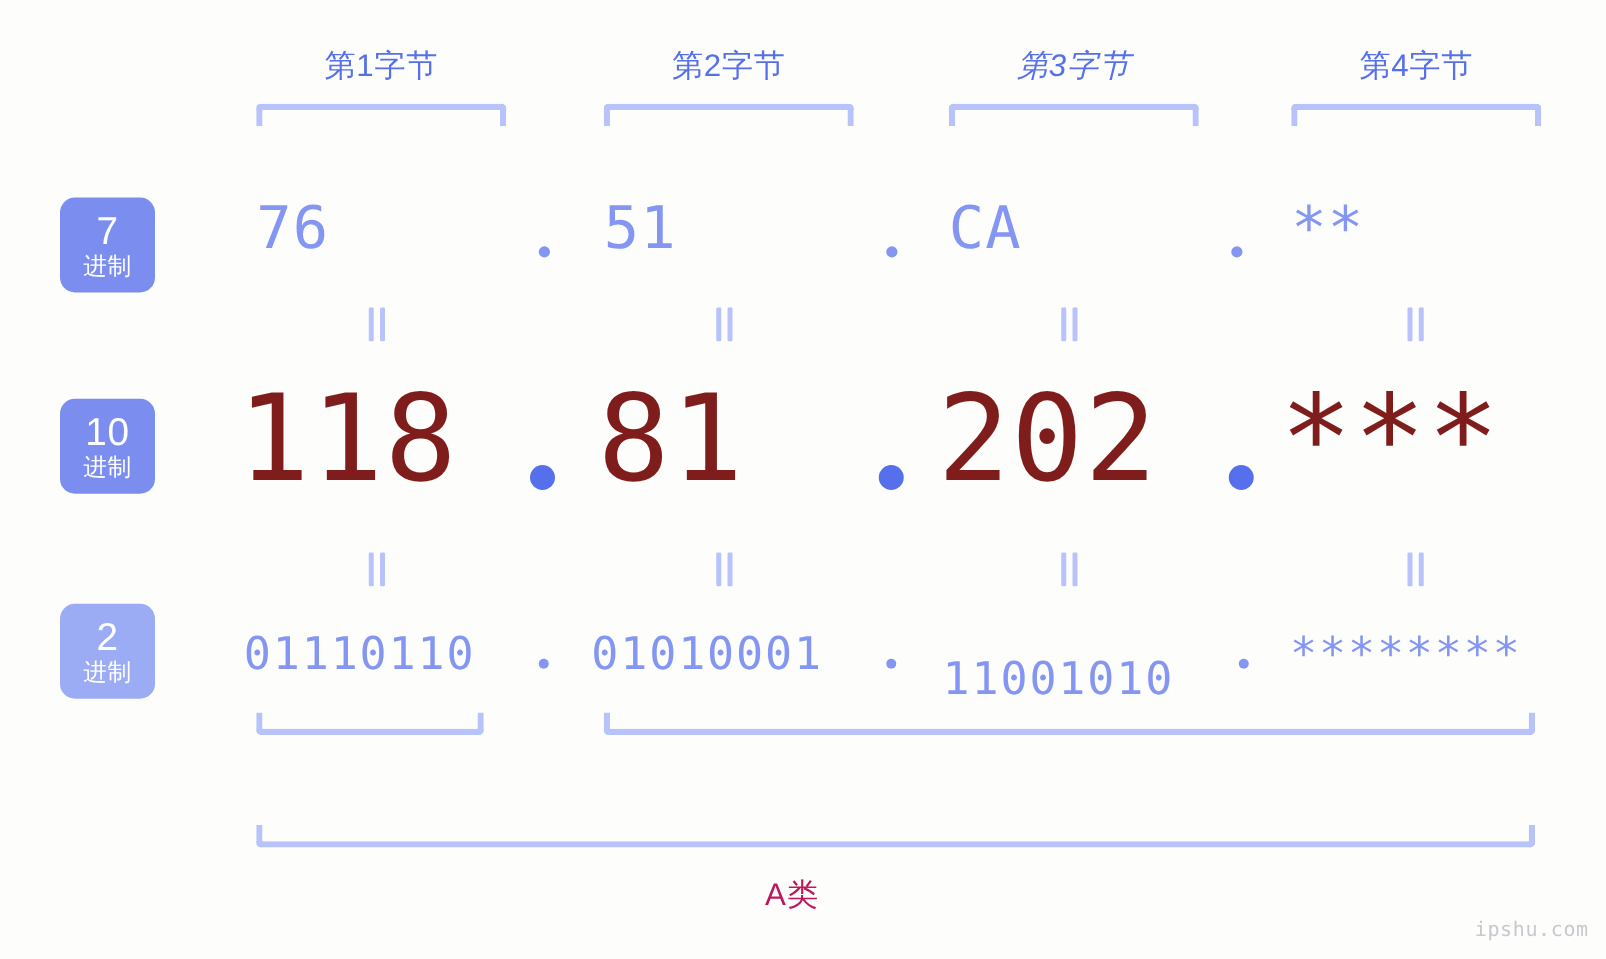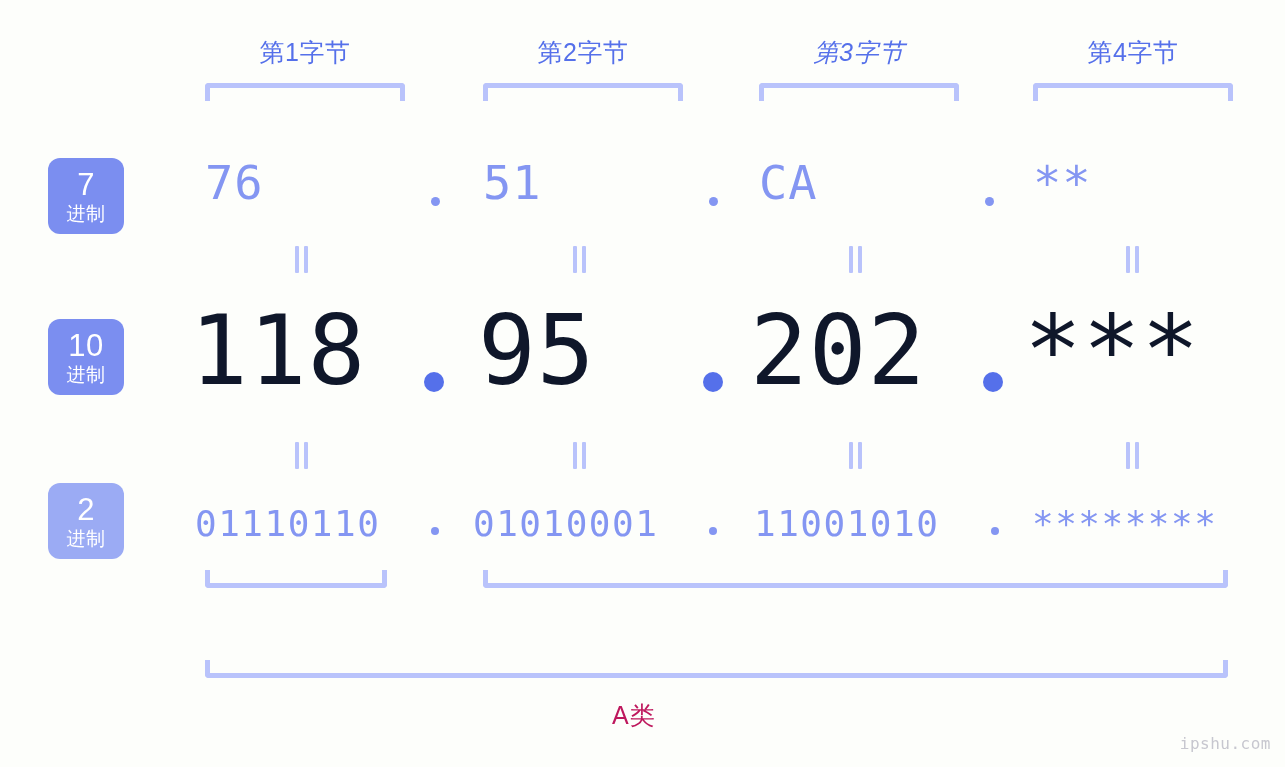--- a/index.html
+++ b/index.html
@@ -84,21 +84,21 @@
     white-space: nowrap;
     font-family: "DejaVu Sans Mono", "Liberation Mono", monospace;
   }
   .row-hex .val {
     font-size: 47px;
     color: #8496f2;
     letter-spacing: 1px;
   }
   .row-dec .val {
     font-size: 96px;
-    color: #0f172a;
+    color: #7f1d1d;
     letter-spacing: 1px;
   }
   .row-bin .val {
     font-size: 36px;
     color: #8496f2;
     letter-spacing: 1.5px;
   }
 
   
   .dot {
@@ -214,21 +214,21 @@
       <span class="b"></span>
     </div>
   <div class="eqbar" style="left:1126px; top:246px;">
       <span class="a"></span>
       <span class="b"></span>
     </div>
 
   <div class="row-dec">
     <div class="val" style="left:190px; top:295px; width:220px;">118</div>
     <div class="dot dec" style="left:424px; top:372px;"></div>
-    <div class="val" style="left:478px; top:295px; width:210px;">95</div>
+    <div class="val" style="left:478px; top:295px; width:210px;">81</div>
     <div class="dot dec" style="left:703px; top:372px;"></div>
     <div class="val" style="left:750px; top:295px; width:220px;">202</div>
     <div class="dot dec" style="left:983px; top:372px;"></div>
     <div class="val" style="left:1024px; top:295px; width:220px;">***</div>
   </div>
 
   <div class="eqbar" style="left:295px; top:442px;">
       <span class="a"></span>
       <span class="b"></span>
     </div>
@@ -243,21 +243,21 @@
   <div class="eqbar" style="left:1126px; top:442px;">
       <span class="a"></span>
       <span class="b"></span>
     </div>
 
   <div class="row-bin">
     <div class="val" style="left:195px; top:503px; width:200px;">01110110</div>
     <div class="dot bin" style="left:431px; top:527px;"></div>
     <div class="val" style="left:473px; top:503px; width:200px;">01010001</div>
     <div class="dot bin" style="left:709px; top:527px;"></div>
-    <div class="val" style="left:754px; top:503px; width:200px;">11001010</div>
+    <div class="val" style="left:754px; top:523px; width:200px;">11001010</div>
     <div class="dot bin" style="left:991px; top:527px;"></div>
     <div class="val" style="left:1032px; top:503px; width:200px;">********</div>
   </div>
 
   <div class="bracket-bottom" style="left:205px; top:570px; width:182px;"></div>
   <div class="bracket-bottom" style="left:483px; top:570px; width:745px;"></div>
 
 
   <div class="bracket-bottom" style="left:205px; top:660px; width:1023px;"></div>
   <div class="class-label" style="left:612px; top:699px; width:200px;">

